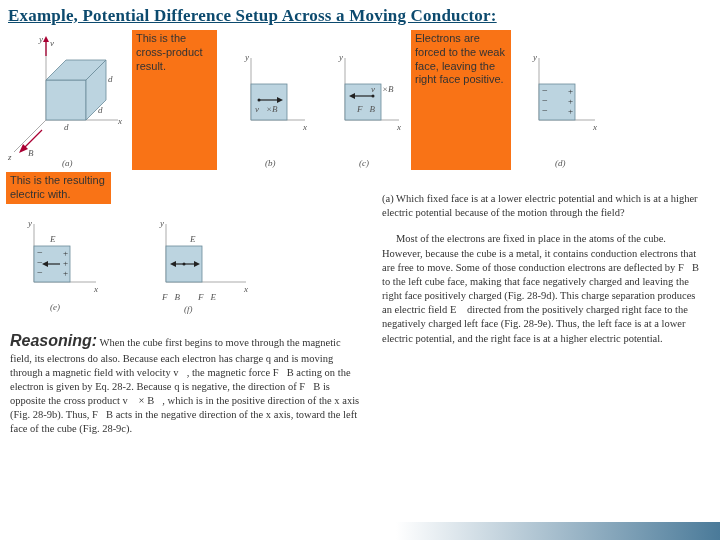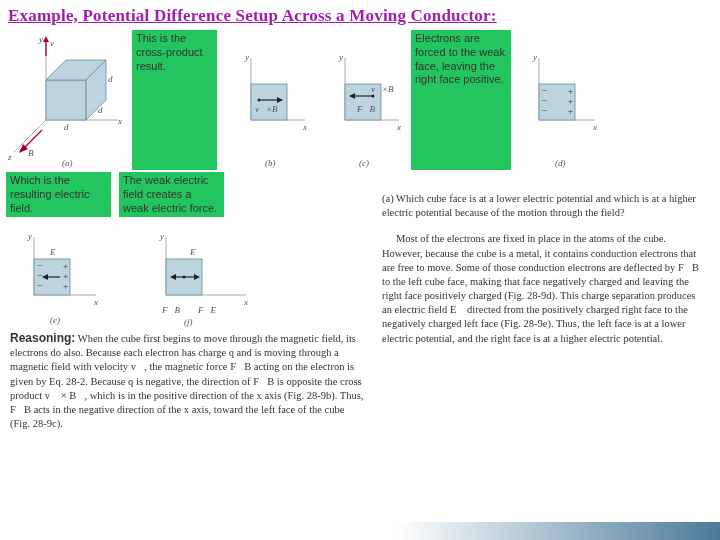--- a/index.html
+++ b/index.html
@@ -5,38 +5,38 @@
   * { margin: 0; padding: 0; box-sizing: border-box; }
   body {
     width: 720px;
     height: 540px;
     background: #fff;
     font-family: Georgia, 'Times New Roman', serif;
     position: relative;
     overflow: hidden;
   }
   .title {
-    color: #a21caf;
+    color: #0c4a6e;
     font-family: 'Times New Roman', serif;
     font-weight: bold;
     font-size: 17px;
     text-decoration: underline;
     padding: 6px 8px 2px 8px;
     letter-spacing: 0.2px;
   }
   .row1 {
     display: flex;
     padding: 2px 6px 0 6px;
     gap: 6px;
   }
   .fig-cell { font-size: 10px; color: #555; }
   .caption-cell {
     font-size: 11px;
     color: #333;
-    background: #22c55e;
+    background: #f97316;
     padding: 2px 4px;
     font-family: Arial, sans-serif;
     line-height: 1.25;
   }
   .row1 .caption-cell { width: 85px; }
   .row1 .fig-cell { width: auto; }
   svg { display: block; }
   .row2 {
     display: flex;
     padding: 2px 6px 0 6px;
@@ -58,21 +58,22 @@
   }
   .col-left-bottom {
     position: absolute;
     left: 10px;
     top: 330px;
     width: 355px;
   }
   .reasoning-head {
     font-family: Arial, sans-serif;
     font-weight: bold;
-    font-size: 12px;
+    font-style: italic;
+    font-size: 16px;
   }
   .footer-bar {
     position: absolute;
     bottom: 0; left: 0; right: 0;
     height: 18px;
     background: linear-gradient(90deg, #fff 0%, #fff 55%, #4a7a99 100%);
   }
   .axis-label { font-size: 9px; font-style: italic; fill: #555; font-family: serif; }
   .fig-letter { font-size: 9px; fill: #555; font-style: italic; }
   .cube { fill: #bcd4e0; stroke: #6a8a99; stroke-width: 0.8; }
@@ -164,22 +165,21 @@
       <text x="25" y="84" font-size="10" fill="#333">−</text>
       <text x="51" y="64" font-size="9" fill="#333">+</text>
       <text x="51" y="74" font-size="9" fill="#333">+</text>
       <text x="51" y="84" font-size="9" fill="#333">+</text>
       <text x="38" y="136" class="fig-letter">(d)</text>
     </svg>
   </div>
 </div>
 
 <div class="row2">
-  <div class="caption-cell">Which is the resulting electric field.</div>
-  <div class="caption-cell">The weak electric field creates a weak electric force.</div>
+  <div class="caption-cell">This is the resulting electric with.</div>
 </div>
 
 <div style="display:flex; padding:2px 6px 0 6px; gap:30px;">
   <div class="fig-cell">
     <svg width="100" height="110">
       <line x1="28" y1="76" x2="90" y2="76" stroke="#888" stroke-width="0.7"></line>
       <text x="88" y="86" class="axis-label">x</text>
       <line x1="28" y1="76" x2="28" y2="18" stroke="#888" stroke-width="0.7"></line>
       <text x="22" y="20" class="axis-label">y</text>
       <rect class="sq" x="28" y="40" width="36" height="36"></rect>
@@ -212,21 +212,21 @@
       <polygon points="34,58 40,55 40,61" fill="#222"></polygon>
       <text x="54" y="36" class="axis-label">E⃗</text>
       <text x="26" y="94" class="axis-label">F⃗B</text>
       <text x="62" y="94" class="axis-label">F⃗E</text>
       <text x="48" y="106" class="fig-letter">(f)</text>
     </svg>
   </div>
 </div>
 
 <div class="col-right bodytext">
-  <p style="margin-top:6px;text-indent:0">(a) Which cube face is at a lower electric potential and which is at a higher electric potential because of the motion through the field?</p>
+  <p style="margin-top:6px;text-indent:0">(a) Which fixed face is at a lower electric potential and which is at a higher electric potential because of the motion through the field?</p>
   <p style="margin-top:12px">Most of the electrons are fixed in place in the atoms of the cube. However, because the cube is a metal, it contains conduction electrons that are free to move. Some of those conduction electrons are deflected by F⃗B to the left cube face, making that face negatively charged and leaving the right face positively charged (Fig. 28-9d). This charge separation produces an electric field E⃗ directed from the positively charged right face to the negatively charged left face (Fig. 28-9e). Thus, the left face is at a lower electric potential, and the right face is at a higher electric potential.</p>
 </div>
 
 <div class="col-left-bottom bodytext">
   <p style="text-indent:0">
     <span class="reasoning-head">Reasoning:</span><span> When the cube first begins to move through the magnetic field, its electrons do also. Because each electron has charge q and is moving through a magnetic field with velocity v⃗, the magnetic force F⃗B acting on the electron is given by Eq. 28-2. Because q is negative, the direction of F⃗B is opposite the cross product v⃗ × B⃗, which is in the positive direction of the x axis (Fig. 28-9b). Thus, F⃗B acts in the negative direction of the x axis, toward the left face of the cube (Fig. 28-9c).</span>
   </p>
 </div>
 
 <div class="footer-bar"></div>

